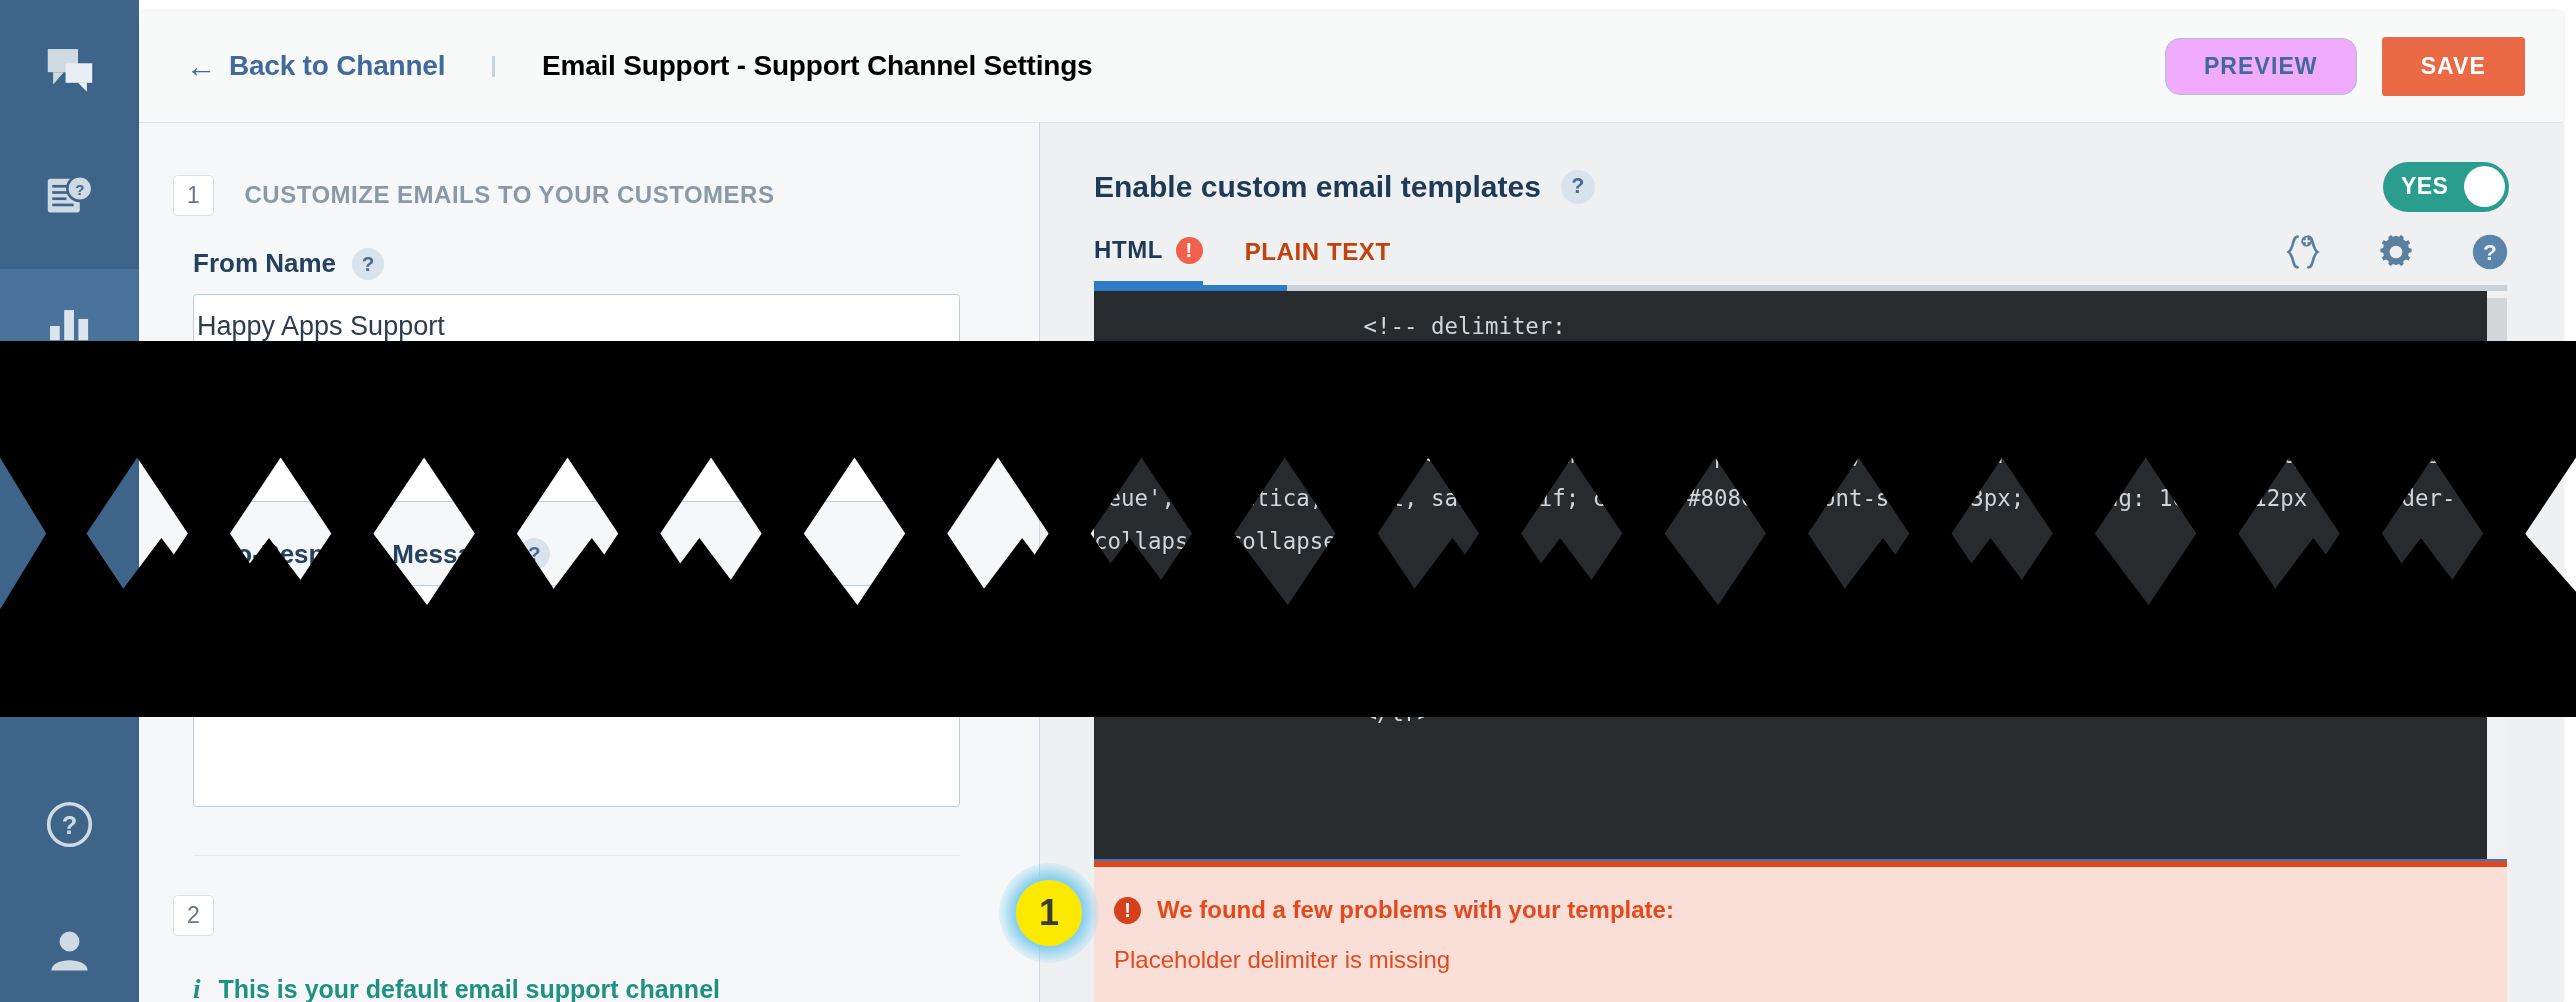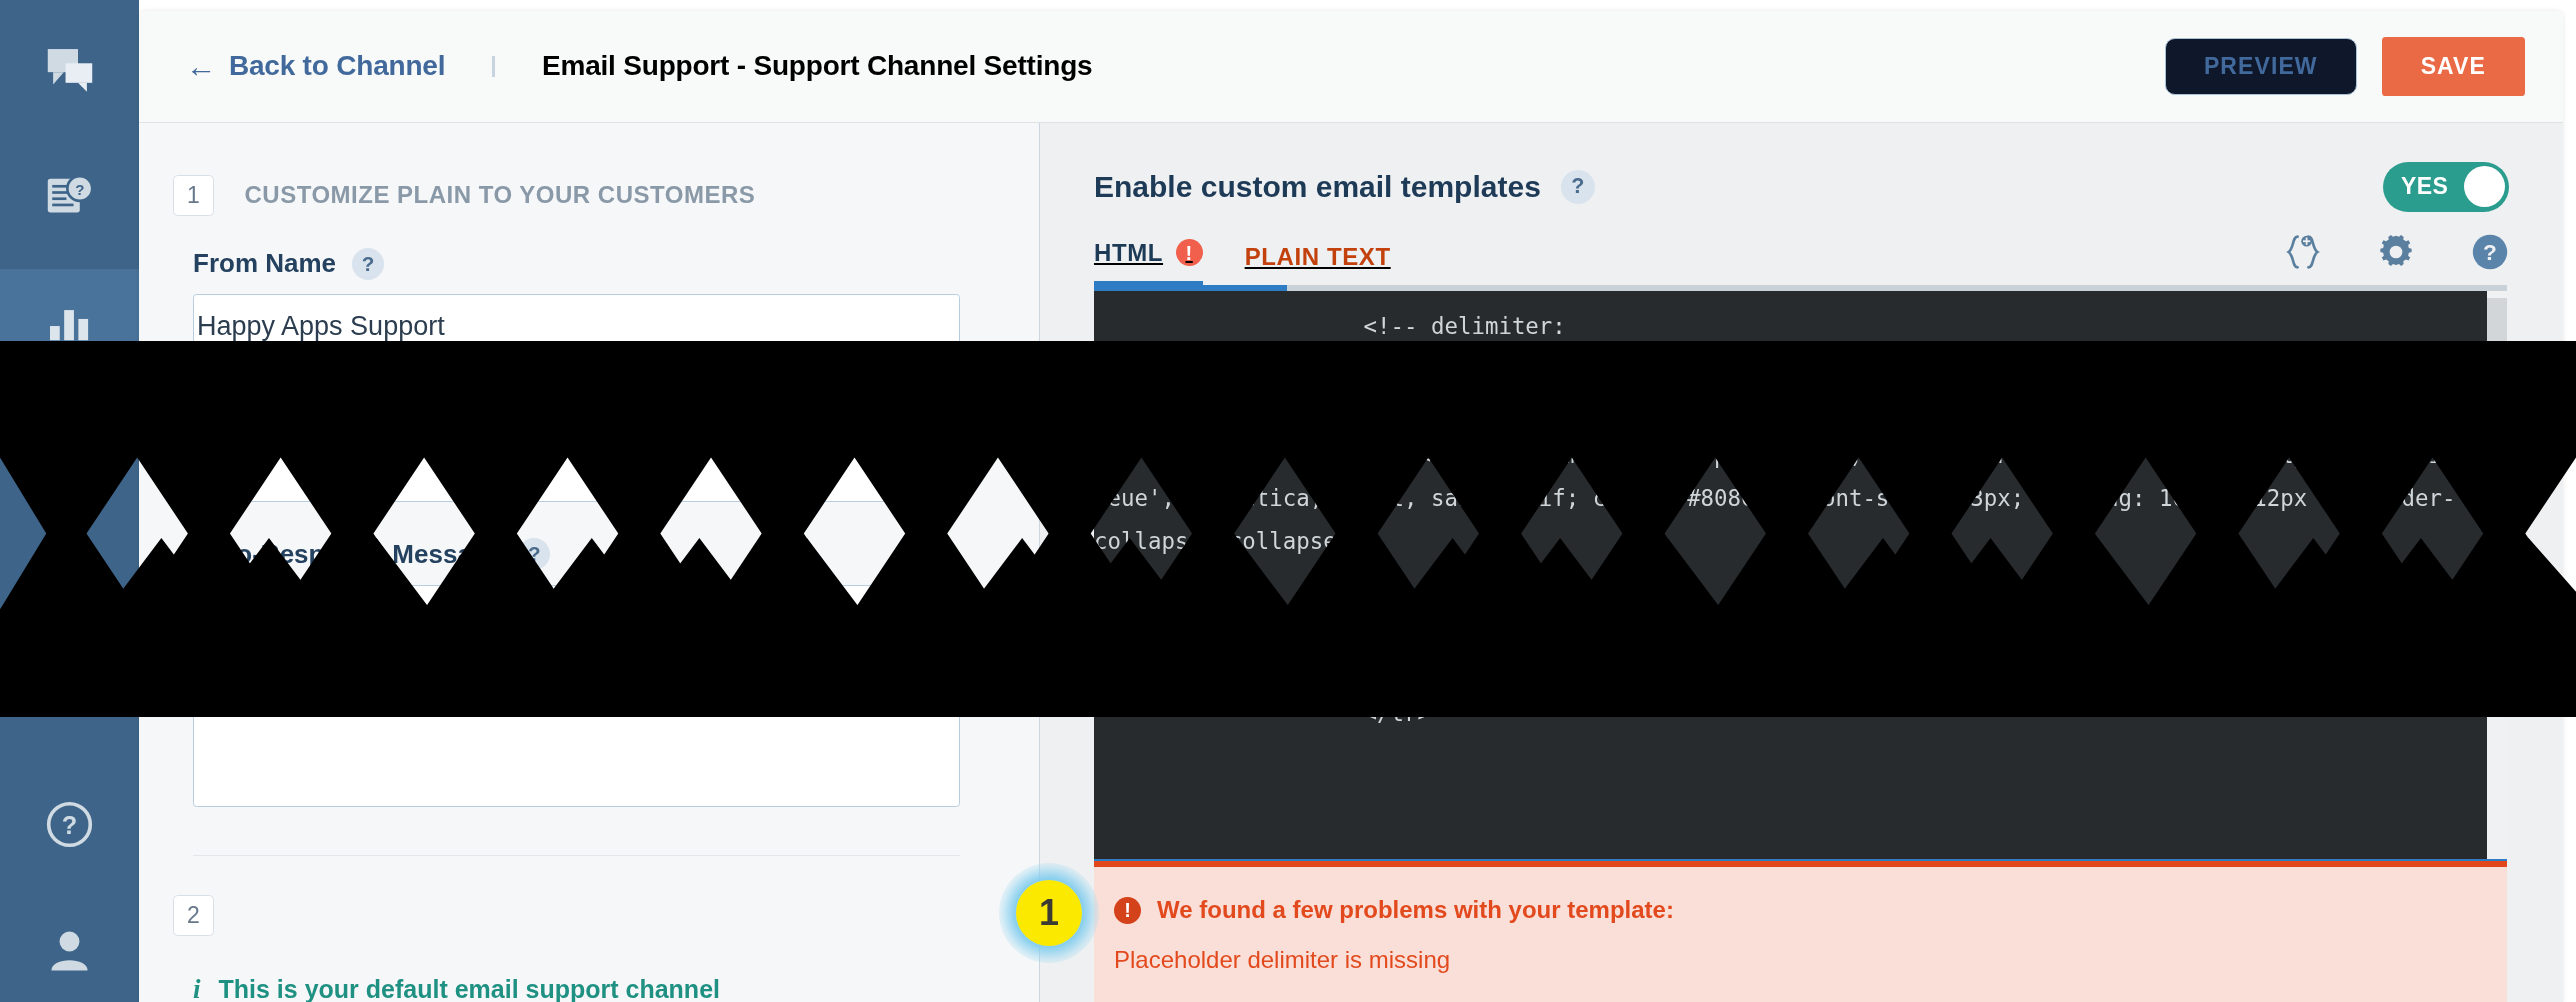--- a/index.html
+++ b/index.html
@@ -62,23 +62,23 @@
     margin-left: 47px; margin-right: 47px;
   }
   .page-title {
     color: #000000; font-size: 28px; font-weight: 700; letter-spacing: -0.2px;
   }
   .topbar-actions {
     margin-left: auto; margin-right: 38px;
     display: flex; align-items: center; gap: 25px;
   }
   .btn-preview {
-    border: 1.8px solid #a9c2d8; background: #0f172a; color: #41699c;
+    border: 1.8px solid #a9c2d8; background: #f0abfc; color: #41699c;
     font-size: 23px; font-weight: 700; letter-spacing: 1.1px;
-    padding: 14.3px 38px; border-radius: 10px; cursor: pointer;
+    padding: 14.3px 38px; border-radius: 15px; cursor: pointer;
     font-family: "Liberation Sans", sans-serif;
   }
   .btn-save {
     border: none; background: #ea6a45; color: #ffffff;
     font-size: 23px; font-weight: 700; letter-spacing: 1.1px;
     padding: 16px 39px; border-radius: 3.6px; cursor: pointer;
     font-family: "Liberation Sans", sans-serif;
   }
 
   
@@ -163,22 +163,22 @@
     color: #ffffff; font-size: 23px; font-weight: 700;
     margin-left: 18px; letter-spacing: 0.4px;
   }
   .toggle-knob {
     position: absolute; right: 4.5px; top: 4.5px;
     width: 41px; height: 41px; border-radius: 50%;
     background: #ffffff;
   }
 
   .tab-row {
-    display: flex; align-items: flex-end;
-    padding: 21.5px 54px 0 54px; position: relative; text-decoration: underline;
+    display: flex; 
+    padding: 21.5px 54px 0 54px; position: relative;
   }
   .tab {
     font-size: 24px; font-weight: 600; letter-spacing: 0.6px;
     padding-bottom: 14.3px; cursor: pointer;
     display: flex; align-items: center; gap: 12.6px;
   }
   .tab.active { color: #1d3a57; border-bottom: 4.5px solid #2e7cc3; }
   .tab.inactive { color: #c2410c; margin-left: 42px; }
   .err-dot {
     width: 27px; height: 27px; border-radius: 50%;
@@ -349,21 +349,21 @@
         <button class="btn-save">SAVE</button>
       </div>
     </div>
 
     <div class="body-split">
 
       <div class="form-pane">
 
         <div class="section-head">
           <div class="step-box">1</div>
-          <div class="section-title">CUSTOMIZE PLAIN TO YOUR CUSTOMERS</div>
+          <div class="section-title">CUSTOMIZE EMAILS TO YOUR CUSTOMERS</div>
         </div>
 
         <div class="field">
           <div class="field-label-row">
             <span class="field-label">From Name</span>
             <span class="help-dot">?</span>
           </div>
           <input class="text-input" type="text" value="Happy Apps Support" style="">
         </div>
 

